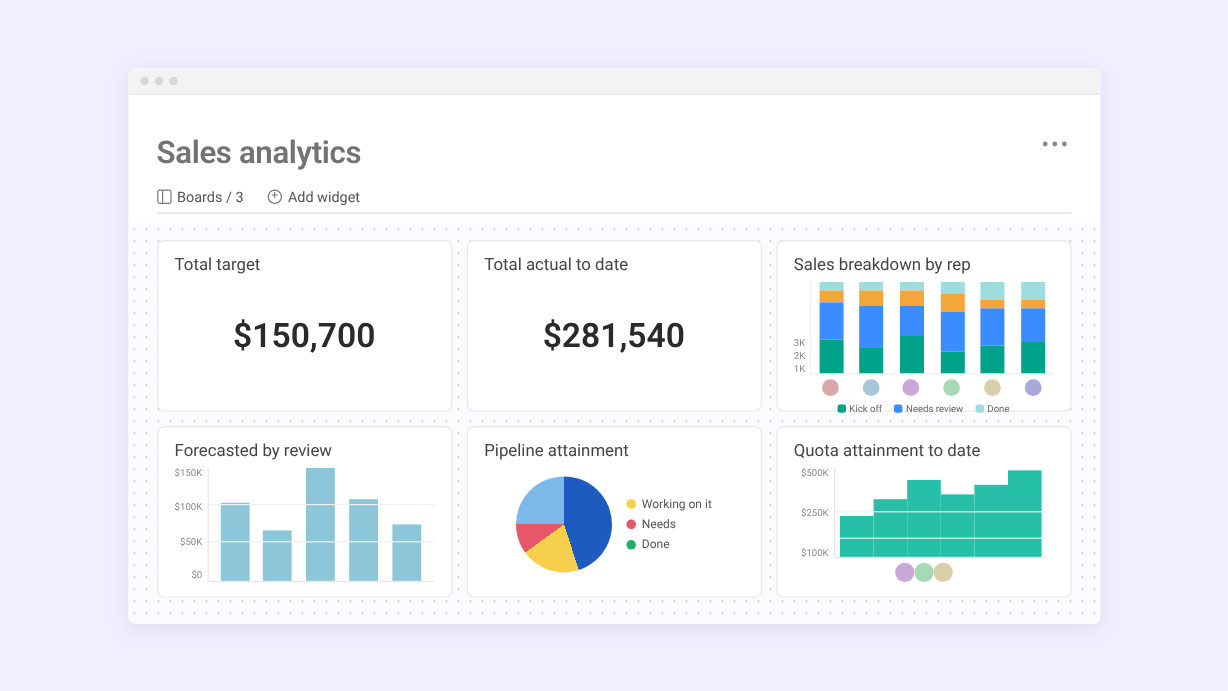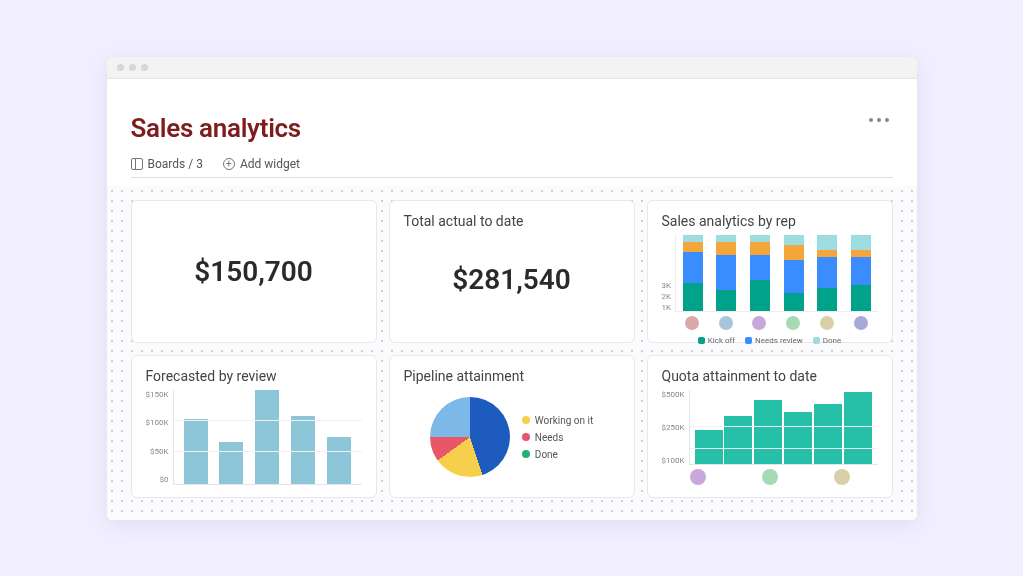--- a/index.html
+++ b/index.html
@@ -27,21 +27,21 @@
     display: flex;
     align-items: center;
     padding: 0 10px;
     gap: 5px;
   }
   .dot { width: 7px; height: 7px; border-radius: 50%; background: #d7d7d7; }
   .header {
     padding: 18px 24px 8px;
   }
   .header-top { display: flex; justify-content: space-between; align-items: center; }
-  .title { font-size: 26px; font-weight: 600; color: #7f1d1d; letter-spacing: -0.3px; margin-top: 16px; }
+  .title { font-size: 26px; font-weight: 600; color: #737373; letter-spacing: -0.3px; margin-top: 16px; }
   .more-icon { display: flex; gap: 4px; cursor: pointer; padding: 4px;}
   .more-icon span { width: 4px; height: 4px; border-radius: 50%; background: #888; }
   .toolbar {
     display: flex; gap: 20px; align-items: flex-start;
     margin-top: 14px;
     font-size: 12px; color: #555;
     border-bottom: 1px solid #ddd;
     padding-bottom: 6px;
   }
   .toolbar-item { display: flex; align-items: center; gap: 5px; cursor: pointer; }
@@ -92,21 +92,21 @@
   .gridline { position:absolute; left:0; right:0; height:1px; background:#f0f0f0; }
 
   
   .pie-row { display:flex; align-items:center; gap:12px; height:100%; justify-content:center;}
   .pie { width:80px; height:80px; border-radius:50%; }
   .pie-legend { display:flex; flex-direction:column; gap:6px; font-size:10px; color:#555;}
   .pie-legend .legend-item { gap:5px; }
   .pie-legend .swatch { border-radius:50%; width:8px; height:8px;}
 
   
-  .quota-chart { display:flex; flex-direction:column; height:100%;}
+  .quota-chart { display:flex; flex-direction:column; height:100%;align-items:center;}
   .quota-avatars { display:flex; justify-content:space-around; margin-top:4px;}
   .quota-avatars .avatar { width:16px; height:16px; }
 
 </style>
 </head>
 <body>
 
 <div class="window">
   <div class="titlebar">
     <span class="dot"></span>
@@ -132,30 +132,31 @@
         <span class="plus-icon">+</span>
         <span>Add widget</span>
       </div>
     </div>
   </div>
 
   <div class="content">
     <div class="grid">
 
       <div class="card">
+        <div class="card-title">Total target</div>
         <div class="big-value">$150,700</div>
       </div>
 
       <div class="card">
         <div class="card-title">Total actual to date</div>
         <div class="big-value">$281,540</div>
       </div>
 
       <div class="card">
-        <div class="card-title">Sales analytics by rep</div>
+        <div class="card-title">Sales breakdown by rep</div>
         <div class="chart-area">
           <div class="stacked-chart">
             <div class="stacked-axis" id="activity-axis">
                 <span>3K</span>
                 <span>2K</span>
                 <span>1K</span>
               </div>
             <div style="flex:1; display:flex; flex-direction:column;">
               <div class="stacked-bars" id="activity-bars">
                   <div class="stacked-bar">

